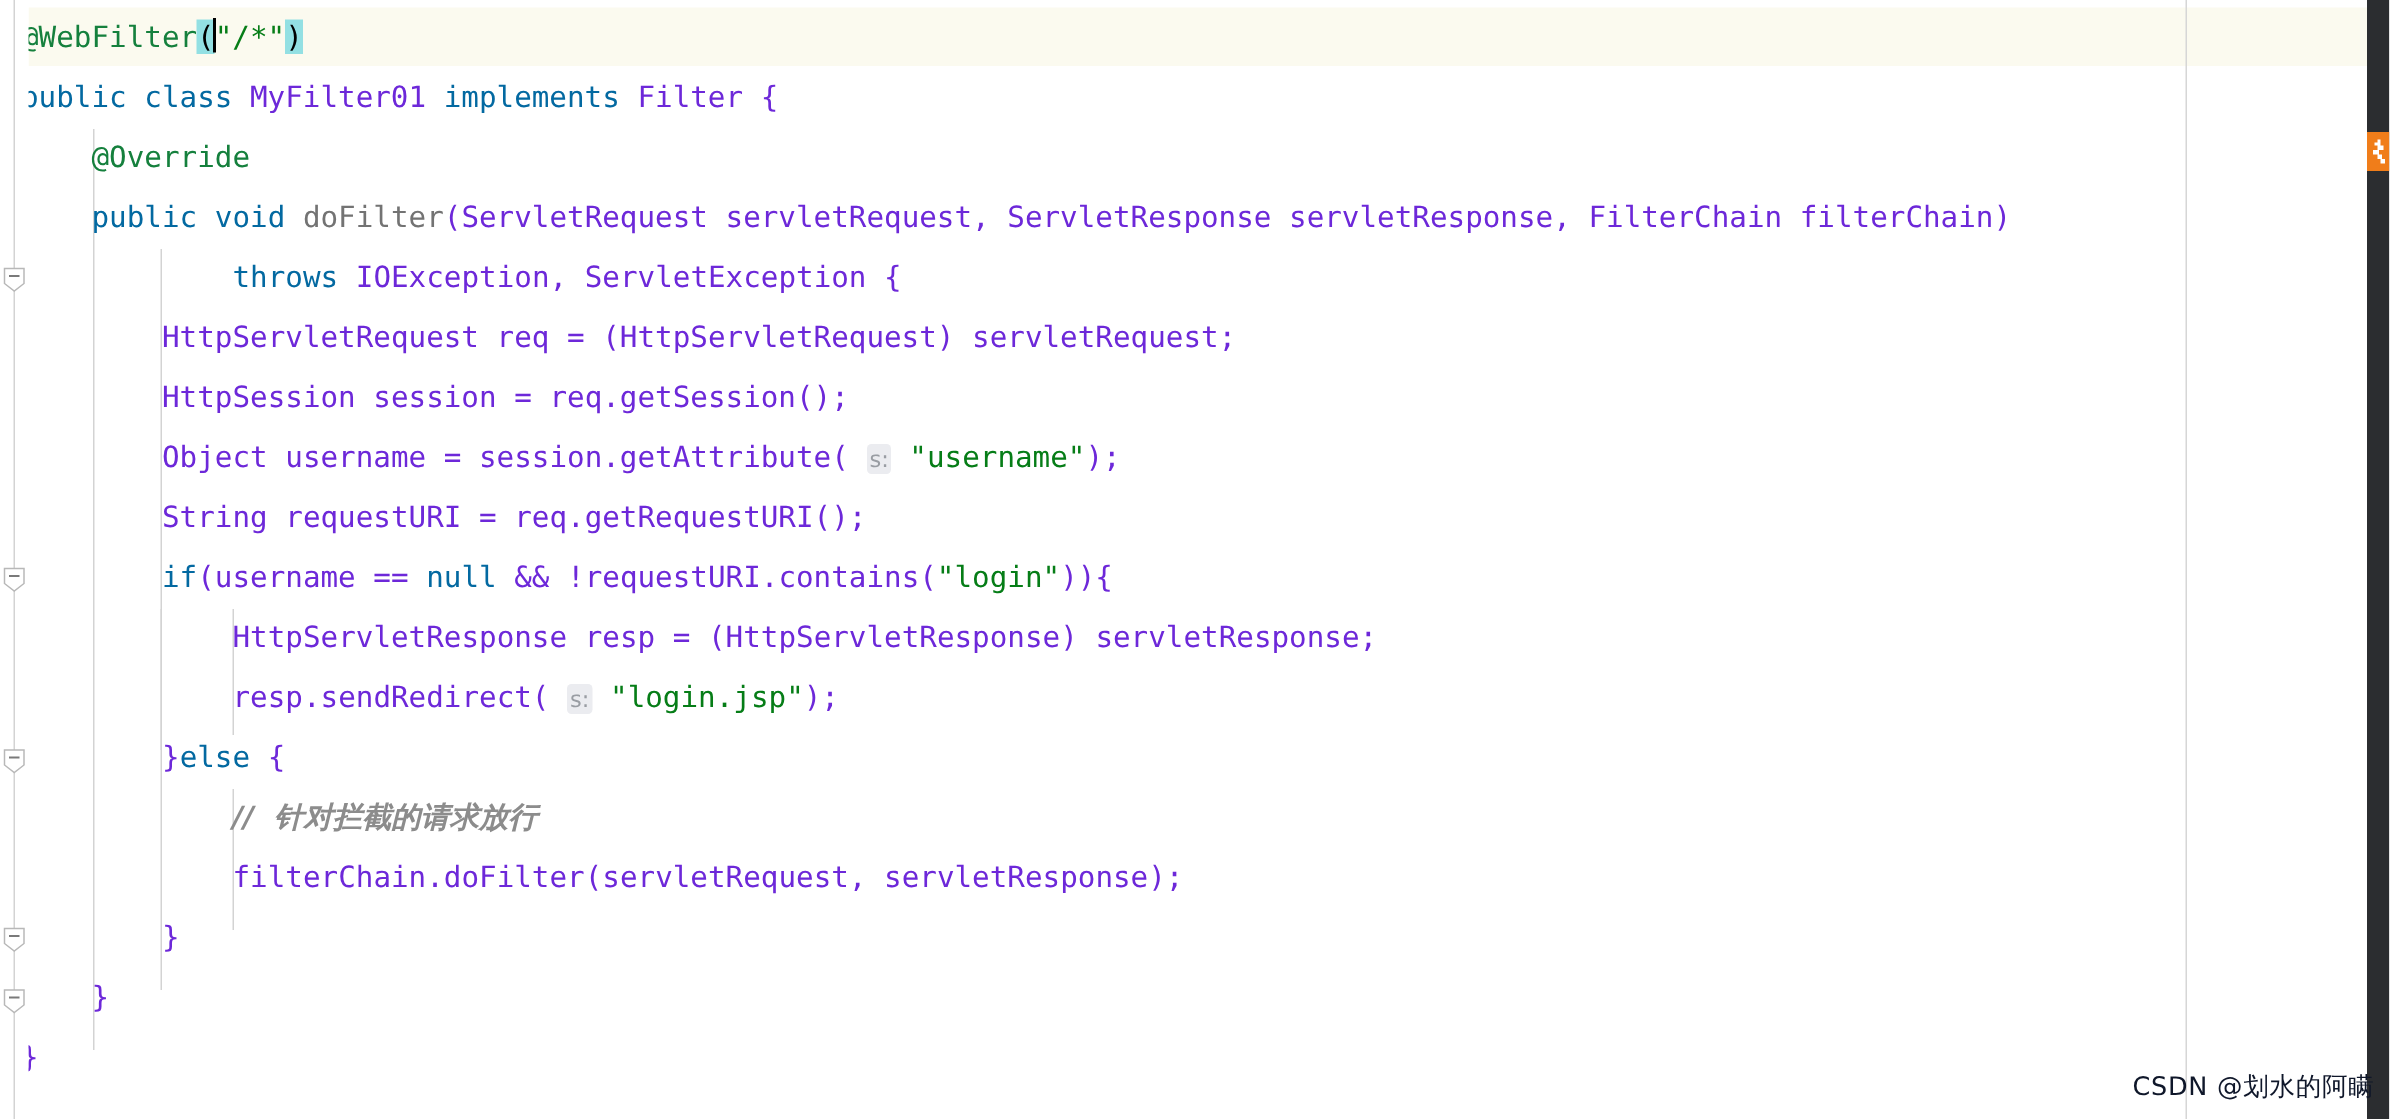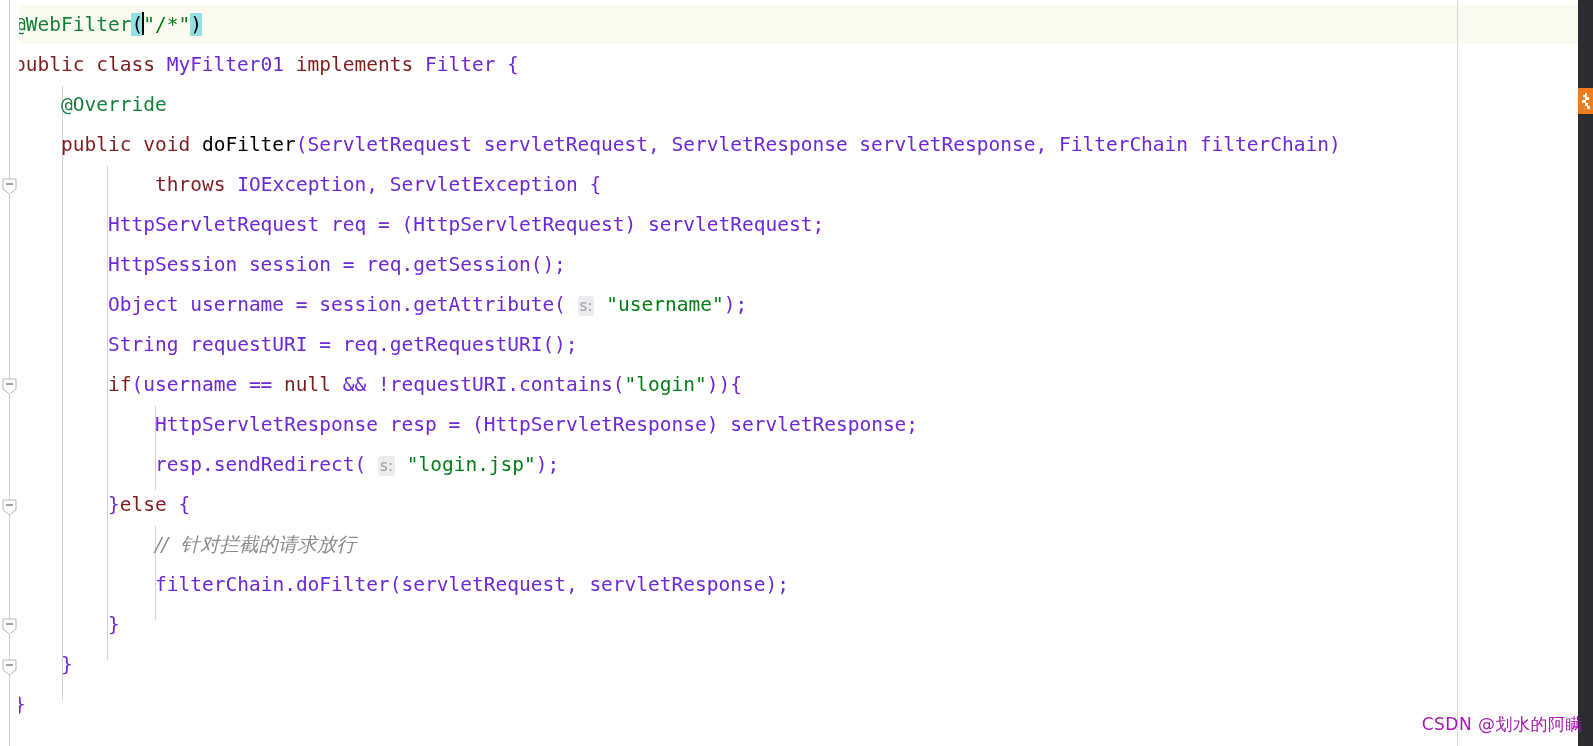--- a/index.html
+++ b/index.html
@@ -88,44 +88,44 @@
     color: #000000;
   }
   .line {
     position: absolute;
     left: 14px;
     height: 40px;
     white-space: pre;
   }
 
   
-  .kw      { color: #7f1d1d; }            
+  .kw      { color: #0369a1; }            
   .ann     { color: #15803d; }            
   .str     { color: #067d17; }            
-  .meth    { color: #000000; }            
+  .meth    { color: #737373; }            
   .plain   { color: #6d28d9; }
   .cmt     { color: #8c8c8c; font-style: italic; }
   .brmatch { background: #93e0e3; }       
   .hint {
     background: #ebecf0;
     color: #999da3;
     font-size: 15px;
     border-radius: 3px;
     padding: 1px 2px;
     font-family: "DejaVu Sans", sans-serif;
   }
   .caret {
     display: inline-block;
     width: 2px;
     height: 23px;
     background: #000000;
     vertical-align: -4px;
     margin: 0 -1px;
   }
-  .cjk { font-family: "DejaVu Sans", sans-serif; }
+  .cjk { font-family: "DejaVu Sans", sans-serif; font-weight: bold; }
 
   
   .scrollbar {
     position: absolute;
     right: 0;
     top: 0;
     width: 15px;
     height: 746px;
     background: #2b2d30;
     z-index: 6;
@@ -142,21 +142,21 @@
   .scroll-marker svg { display: block; }
 
   
   .watermark {
     position: absolute;
     right: 10px;
     bottom: 10px;
     z-index: 8;
     font-family: "DejaVu Sans", sans-serif;
     font-size: 17px;
-    color: #a21caf;
+    color: #0f172a;
     letter-spacing: 0.5px;
     white-space: nowrap;
   }
 </style>
 </head>
 <body>
 
 <div id="editor">
 
   <div class="caret-line"></div>

